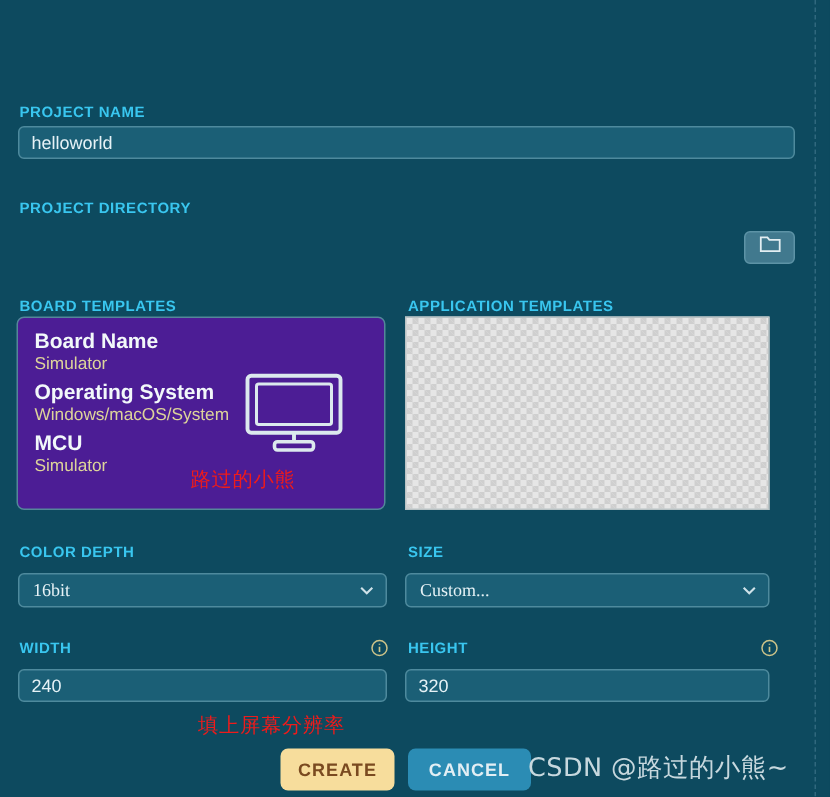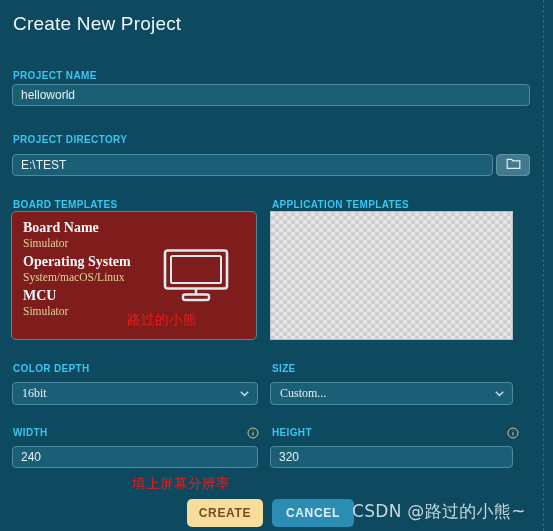--- a/index.html
+++ b/index.html
@@ -103,24 +103,23 @@
   }
 
   
   .board-card {
     position: absolute;
     left: 11px;
     top: 211px;
     width: 246px;
     height: 129px;
     box-sizing: border-box;
-    background: #7f1d1d;
+    background: #4c1d95;
     border: 1px solid #54879a;
     border-radius: 5px;
-    font-family: Liberation Serif, serif;
   }
   .board-rows {
     position: absolute;
     left: 11px;
     top: 7px;
     width: 150px;
   }
   .b-name {
     font-size: 14px;
     font-weight: bold;
@@ -215,43 +214,41 @@
     font-family: "DejaVu Sans", sans-serif;
     letter-spacing: .3px;
     white-space: nowrap;
   }
 </style>
 </head>
 <body>
 
 <div class="dialog">
 
-  <div class="title">Create New Project</div>
 
   <div class="field-label" style="left:13px; top:70px;">PROJECT NAME</div>
   <input class="text-input" style="left: 12px; top: 84px; width: 518px;" value="helloworld">
 
   <div class="field-label" style="left:13px; top:134px;">PROJECT DIRECTORY</div>
-  <input class="text-input" style="left: 12px; top: 154px; width: 481px;" value="E:\TEST">
   <div class="browse-btn" style="left:496px; top:154px;">
     <span>
       <svg width="15" height="13" viewBox="0 0 15 13" fill="none" stroke="#e3eef2" stroke-width="1.2">
         <path d="M1.2 11.4V2.3h4.4l1.3 1.6h6.9v7.5z"></path>
       </svg>
     </span>
   </div>
 
   <div class="field-label" style="left:13px; top:199px;">BOARD TEMPLATES</div>
 
   <div class="board-card">
     <div class="board-rows">
       <div class="b-name">Board Name</div>
       <div class="b-val">Simulator</div>
       <div class="b-name">Operating System</div>
-      <div class="b-val">System/macOS/Linux</div>
+      <div class="b-val">Windows/macOS/System</div>
       <div class="b-name">MCU</div>
       <div class="b-val">Simulator</div>
     </div>
     <div class="monitor-icon">
       <svg width="68" height="54" viewBox="0 0 68 54" fill="none" stroke="#dce9ee" stroke-width="2.6">
         <rect x="3" y="2.5" width="62" height="38" rx="2.5"></rect>
         <rect x="9" y="8" width="50" height="27" rx="1.5" stroke-width="2"></rect>
         <path d="M34 41v6"></path>
         <rect x="21" y="46.5" width="26" height="5.5" rx="2" stroke-width="2.4"></rect>
       </svg>

